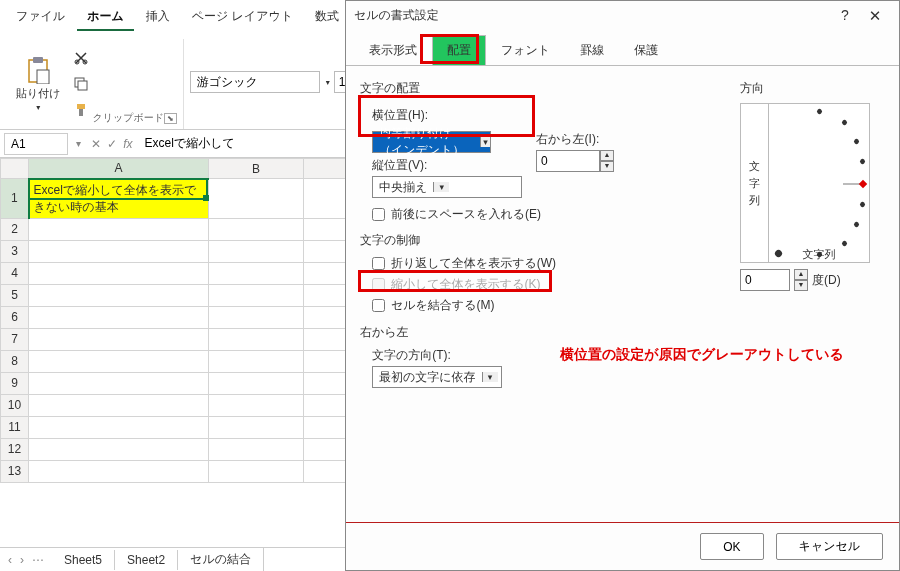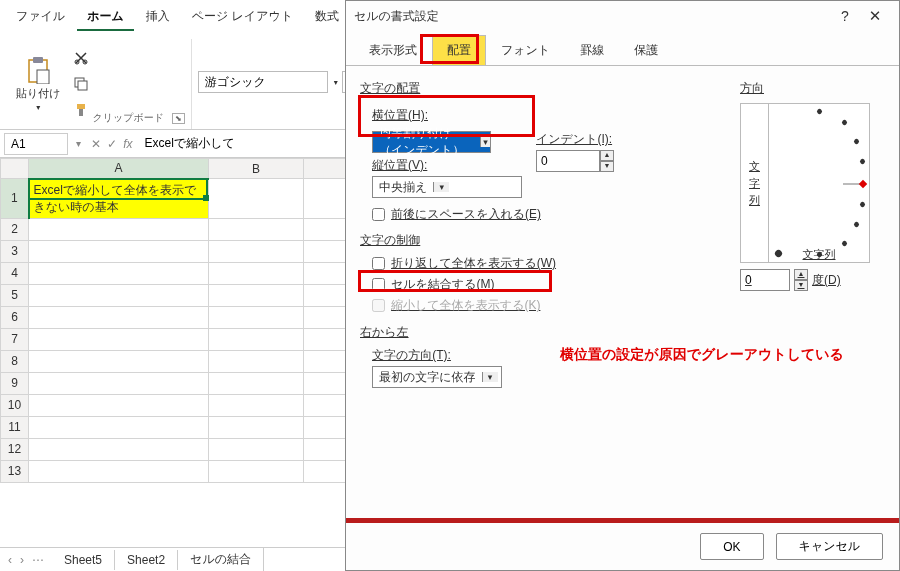--- a/index.html
+++ b/index.html
@@ -6,21 +6,21 @@
     body { width: 900px; height: 571px; background: #fff; font-size: 12px; color: #333; position: relative; overflow: hidden; }
 
     
     .menubar { display: flex; gap: 2px; padding: 4px 6px; font-size: 12px; border-bottom: 0; }
     .menubar div { padding: 4px 10px; cursor: pointer; }
     .menubar .active { font-weight: bold; color: #217346; border-bottom: 2px solid #217346; }
     .menubar .active { color: #111; border-bottom-color: #1a6b3f; }
 
     .ribbon { display: flex; border-bottom: 1px solid #ccc; padding: 4px 6px 0; height: 95px; }
     .ribbon-group { display: flex; flex-direction: row; align-items: center; padding: 2px 6px; border-right: 1px solid #e0e0e0; }
-    .ribbon-group-label { font-size: 10px; color: #666; margin-top: auto; padding: 2px 0; display: flex; align-items: center; gap: 8px; }
+    .ribbon-group-label { font-size: 10px; color: #666; margin-top: auto; padding: 2px 0; display: flex; align-items: center; gap: 0; }
     .ribbon-row { display: flex; align-items: center; gap: 4px; }
     .ribbon-btn { width: 24px; height: 24px; display: flex; align-items: center; justify-content: center; cursor: pointer; border-radius: 3px; }
     .big-btn { display: flex; flex-direction: column; align-items: center; padding: 2px 4px; cursor: pointer; height: 60px; justify-content: center; gap: 2px; }
     .big-btn span { font-size: 11px; }
 
     .font-select { padding: 3px 6px; border: 1px solid #bbb; width: 130px; font-size: 12px; background: #fff; }
     .font-size { padding: 3px 4px; border: 1px solid #bbb; width: 38px; font-size: 12px; background: #fff; }
     .mini { font-size: 10px; }
 
     
@@ -43,31 +43,31 @@
     .sel-border { position: absolute; border: 2px solid #107c41; pointer-events: none; left: 28px; top: 20px; width: 180px; height: 22px; }
     .sel-handle { position: absolute; right: -3px; bottom: -3px; width: 6px; height: 6px; background: #107c41; }
 
     
     .sheet-tabs { position: absolute; bottom: 0; left: 0; right: 0; height: 24px; display: flex; align-items: center; border-top: 1px solid #ccc; background: #fff; }
     .sheet-nav { display: flex; gap: 8px; padding: 0 8px; color: #888; }
     .sheet-tab { padding: 3px 12px; border-right: 1px solid #ccc; font-size: 12px; cursor: pointer; }
 
     
     .dialog { position: absolute; top: 0; left: 345px; width: 555px; height: 571px; background: #fdfdfd; border: 1px solid #888; display: flex; flex-direction: column; z-index: 10; }
-    .dlg-title { display: flex; align-items: center; padding: 6px 8px; font-size: 12px; }
+    .dlg-title { display: flex; align-items: flex-start; padding: 6px 8px; font-size: 12px; }
     .dlg-title span { flex: 1; }
     .dlg-close { width: 32px; text-align: center; font-size: 15px; cursor: pointer; }
     .dlg-help { width: 28px; text-align: center; font-size: 14px; cursor: pointer; }
 
     .dlg-tabs { display: flex; padding: 4px 8px 0; gap: 0; }
     .dlg-tab { padding: 6px 14px; font-size: 12px; cursor: pointer; border: 1px solid transparent; }
-    .dlg-tab.active { border-top: 4px solid #e03400; background: #fde047; border: 1px solid #bbb; border-bottom: 1px solid #fff; }
+    .dlg-tab.active { border-top: 4px solid #e03400; background: #22c55e; border: 1px solid #bbb; border-bottom: 1px solid #fff; }
     .dlg-tabs-line { border-bottom: 1px solid #bbb; margin-top: -1px; }
 
-    .dlg-body { padding: 10px 14px; flex: 1; position: relative; display: flex; gap: 14px; text-decoration: underline; }
+    .dlg-body { padding: 10px 14px; flex: 1; position: relative; display: flex; gap: 14px; }
     .left-col { flex: 1; }
     .right-col { width: 145px; }
 
     .group-label { font-size: 12px; margin: 4px 0 6px; color: #333; }
     .field-row { margin: 4px 0 4px 12px; }
     .field-label { font-size: 12px; display: block; margin-bottom: 2px; }
     .combobox { display: inline-flex; align-items: center; border: 1px solid #888; background: #fff; font-size: 12px; height: 22px; }
     .combobox.sel { background: #0a64bc; color: #fff; }
     .combobox span { padding: 2px 6px; }
     .combobox .dd { width: 16px; text-align: center; border-left: 1px solid #888; background: #efefef; color: #333; font-size: 9px; }
@@ -87,21 +87,21 @@
 
     .annot { position: absolute; color: #e00000; font-size: 14px; font-weight: bold; z-index: 20; }
 
     
     .orient-box { border: 1px solid #bbb; width: 130px; height: 160px; position: relative; background: #fff; display: flex; margin-top: 6px; }
     .orient-vert { width: 28px; border-right: 1px solid #bbb; display: flex; flex-direction: column; align-items: center; justify-content: center; gap: 2px; font-size: 11px; }
     .orient-dial { flex: 1; position: relative; display: flex; align-items: flex-end; justify-content: center; }
     .orient-dial-text { font-size: 11px; position: relative; z-index: 2; }
     .dot { position: absolute; width: 5px; height: 5px; border-radius: 50%; background: #333; transform: rotate(45deg); }
 
-    .dlg-footer { display: flex; justify-content: flex-end; gap: 12px; padding: 10px 16px; border-top: 5px solid #b91c1c; }
+    .dlg-footer { display: flex; justify-content: flex-end; gap: 12px; padding: 10px 16px; border-top: 1px solid #b91c1c; }
     .dlg-btn { padding: 4px 22px; border: 1px solid #888; background: #fff; font-size: 12px; cursor: pointer; border-radius: 2px; }
   </style>
 </head>
 <body>
 
 <div class="menubar">
   <div>ファイル</div>
   <div class="active">ホーム</div>
   <div>挿入</div>
   <div>ページ レイアウト</div>
@@ -341,44 +341,44 @@
           </div>
           <div class="field-row">
             <label class="field-label">縦位置(V):</label>
             <div class="combobox" style="width:150px">
                 <span>中央揃え</span>
                 <div class="dd">▾</div>
               </div>
           </div>
         </div>
         <div style="margin-bottom:30px">
-          <label class="field-label">インデント(I):</label>
+          <label class="field-label">右から左(I):</label>
           <input class="num-input" readonly="" value="0" style=""><div class="spinner">
               <div>▲</div>
               <div>▼</div>
             </div>
         </div>
       </div>
       <div class="check-row">
         <input type="checkbox" style="">
         <label>前後にスペースを入れる(E)</label>
       </div>
 
       <div class="group-label" style="margin-top:9px">文字の制御</div>
       <div class="check-row">
         <input type="checkbox" style="">
         <label>折り返して全体を表示する(W)</label>
       </div>
+      <div class="check-row disabled">
+        <input type="checkbox" disabled="" style="">
+        <label>縮小して全体を表示する(K)</label>
+      </div>
       <div class="check-row">
         <input type="checkbox" style="">
         <label>セルを結合する(M)</label>
-      </div>
-      <div class="check-row disabled">
-        <input type="checkbox" disabled="" style="">
-        <label>縮小して全体を表示する(K)</label>
       </div>
 
       <div class="group-label" style="margin-top:10px">右から左</div>
       <div class="field-row">
         <label class="field-label">文字の方向(T):</label>
         <div class="combobox" style="width:130px">
             <span>最初の文字に依存</span>
             <div class="dd">▾</div>
           </div>
       </div>

